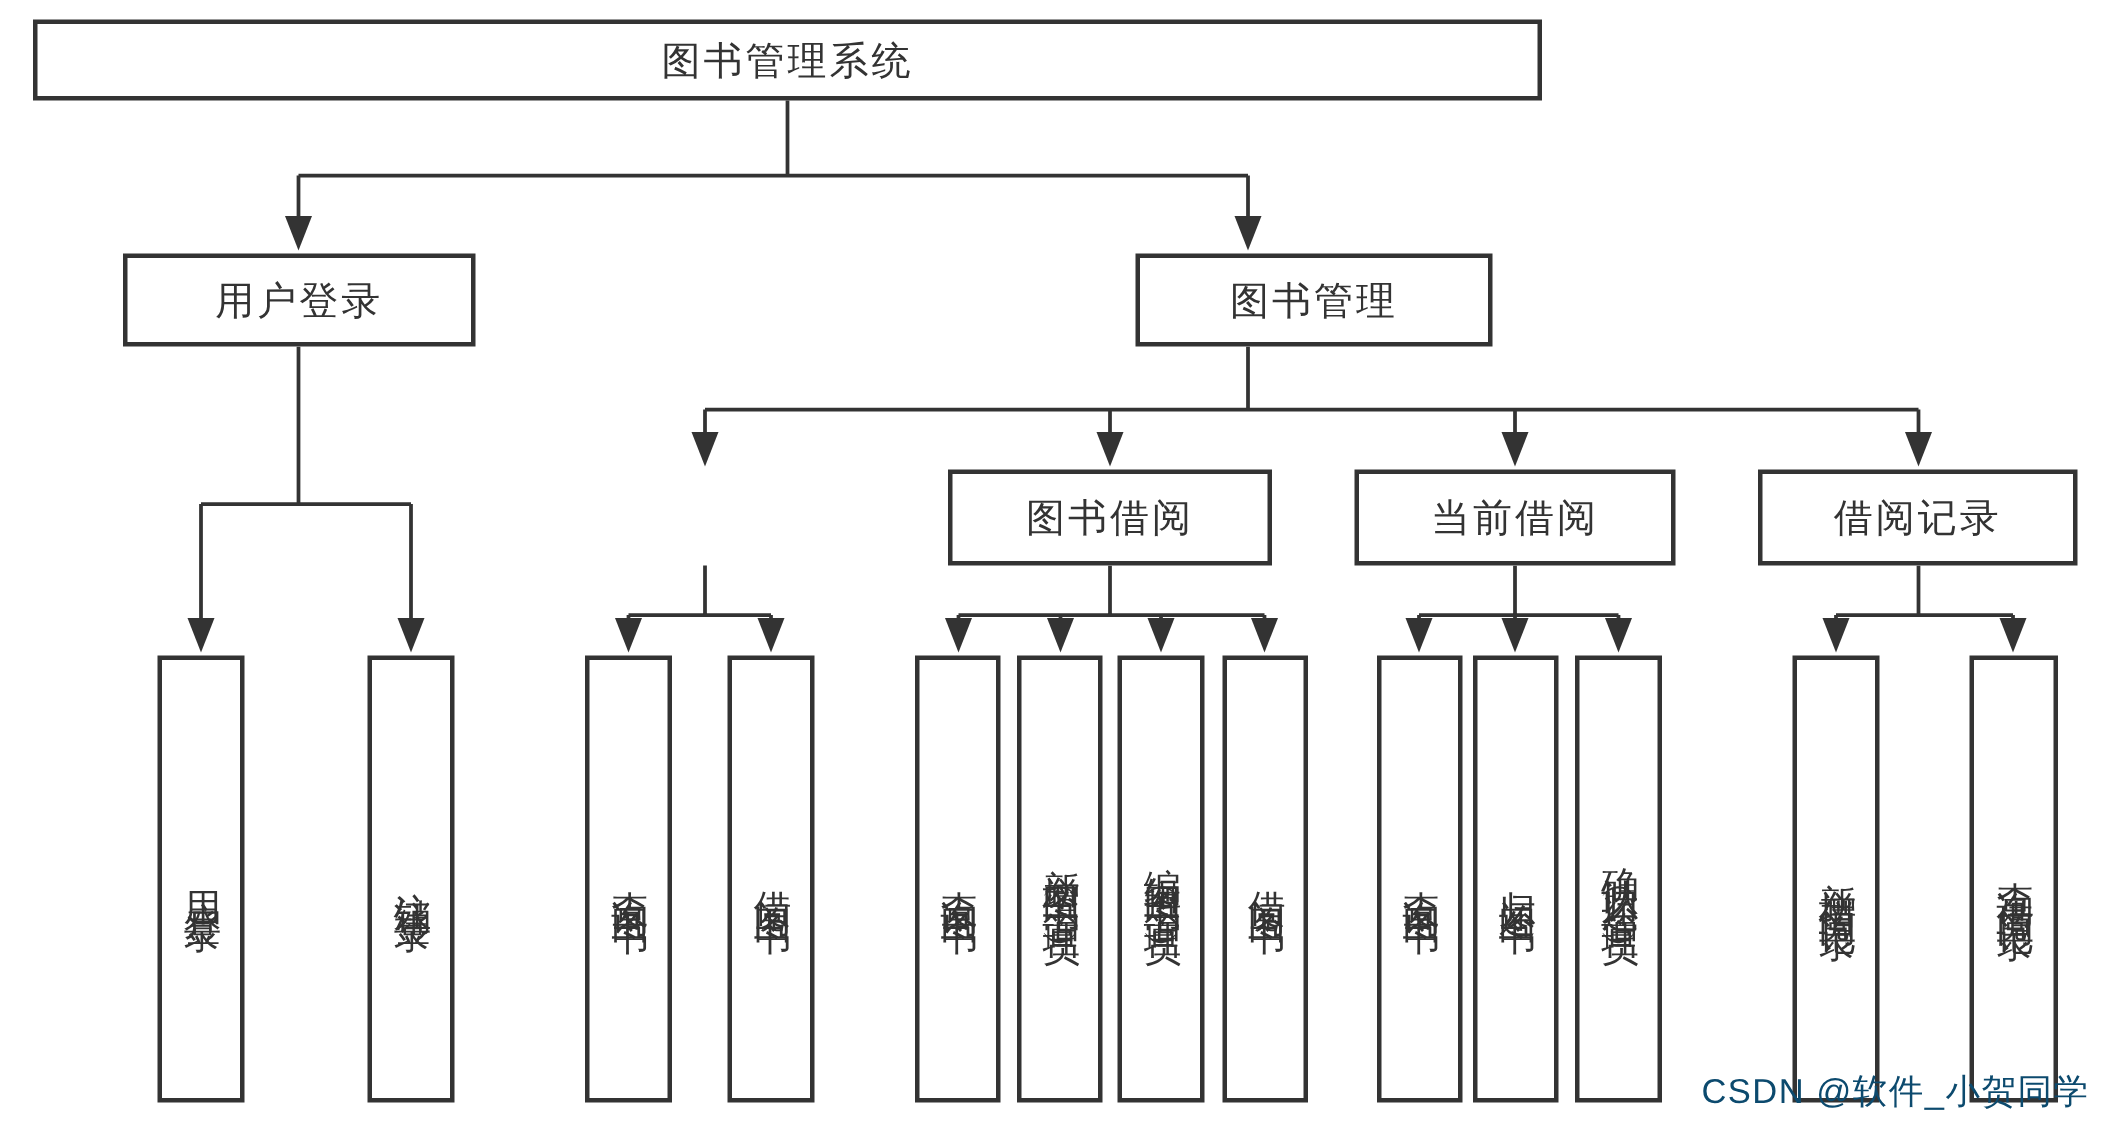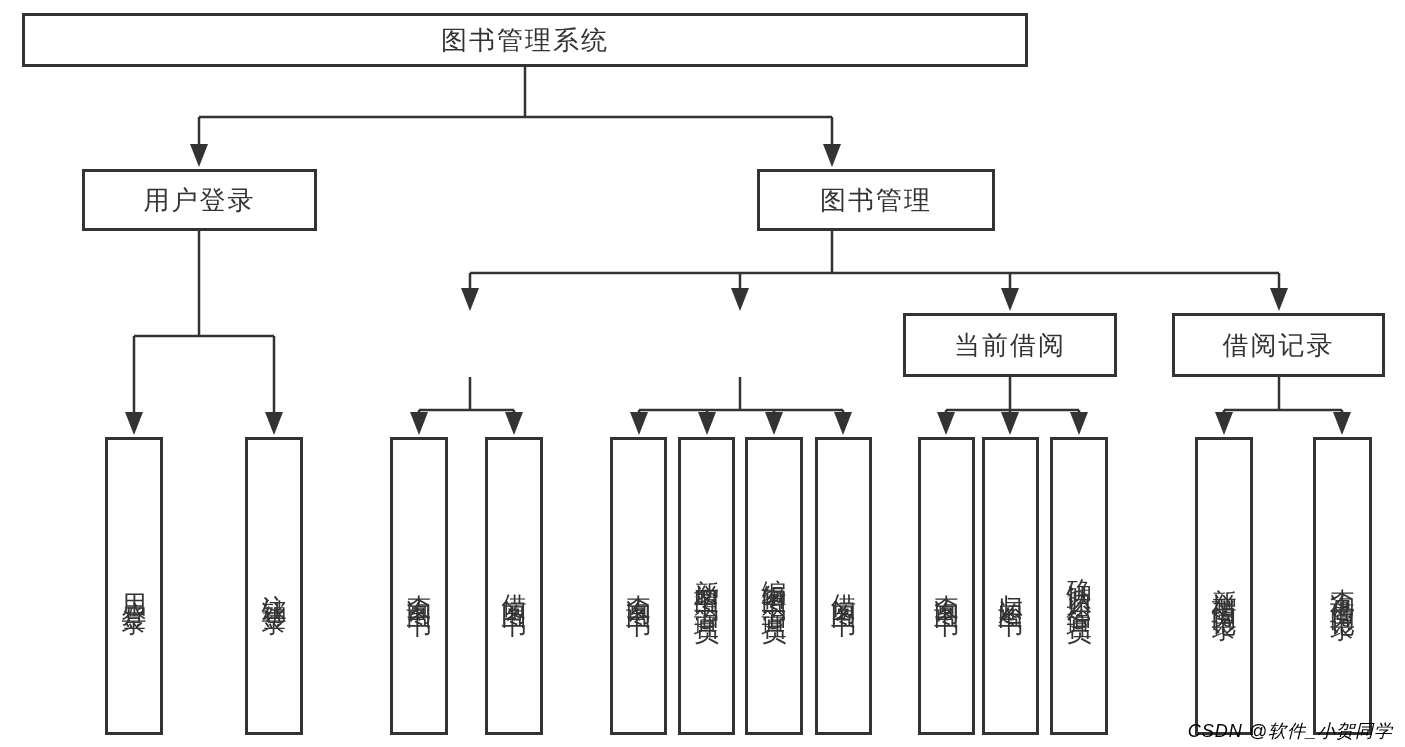--- a/index.html
+++ b/index.html
@@ -42,26 +42,25 @@
     text-orientation: upright;
     font-size: 25px;
     letter-spacing: 6px;
     line-height: 1;
     white-space: nowrap;
   }
   #watermark {
     position: absolute;
     right: 12px;
     bottom: 4px;
-    font-size: 18px;
-    color: #000000;
+    font-size: 23px;
+    color: #0c4a6e;
     letter-spacing: 1px;
     z-index: 3;
     white-space: nowrap;
-    font-style: italic;
   }
 </style>
 </head>
 <body>
 
 <div id="canvas">
 
   <svg id="edges" width="1405" height="747" viewBox="0 0 1405 747">
     <g stroke="#333333" stroke-width="2.5" fill="none">
       <path d="M525 66 V117 M199 117 H832 M199 117 V146 M832 117 V146"></path>
@@ -99,20 +98,23 @@
     <span class="hlabel">图书管理系统</span>
   </div>
 
   <div class="box" style="left:82px; top:169px; width:235px; height:62px;">
     <span class="hlabel">用户登录</span>
   </div>
   <div class="box" style="left:713px; top:169px; width:238px; height:62px;margin-left:44px;">
     <span class="hlabel">图书管理</span>
   </div>
 
+  <div class="box" style="left:632px; top:313px; width:216px; height:64px;">
+    <span class="hlabel">图书借阅</span>
+  </div>
   <div class="box" style="left:1172px; top:313px; width:213px; height:64px;">
     <span class="hlabel">借阅记录</span>
   </div>
   <div class="box" style="left:903px; top:313px; width:214px; height:64px;">
     <span class="hlabel">当前借阅</span>
   </div>
 
   <div class="box" style="left:105px; top:437px; width:58px; height:298px;">
     <span class="vlabel">用户登录</span>
   </div>

